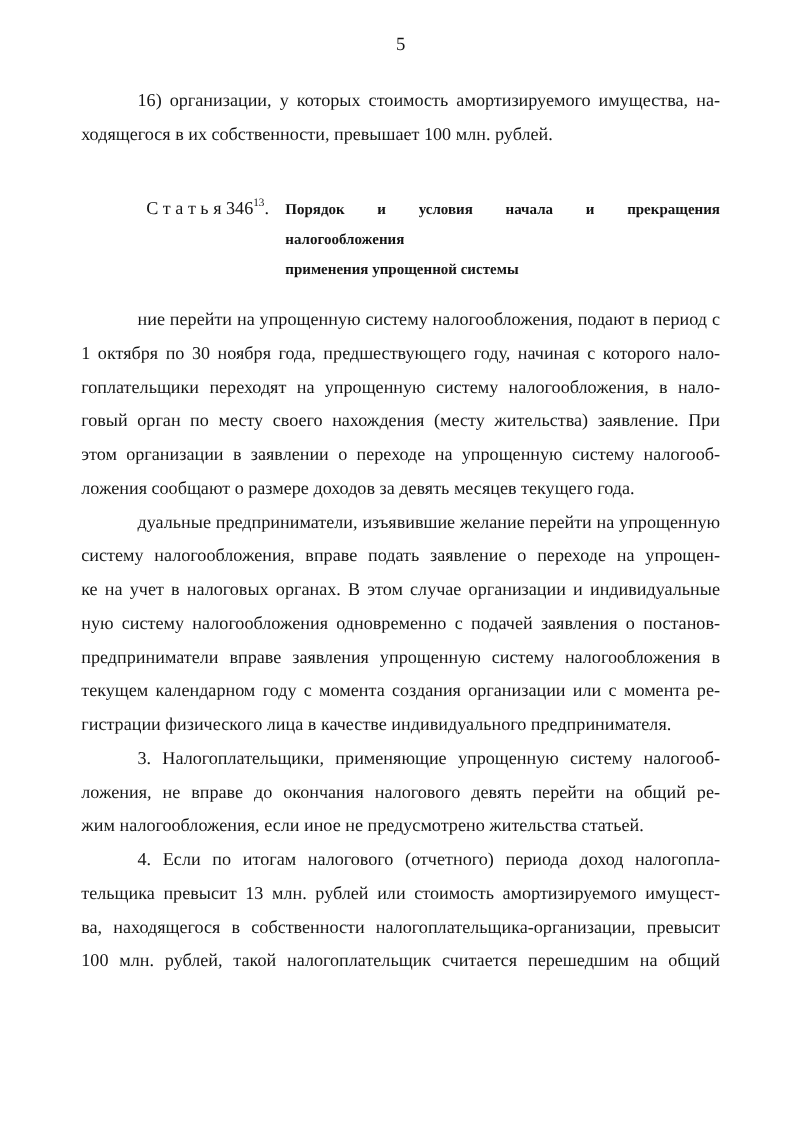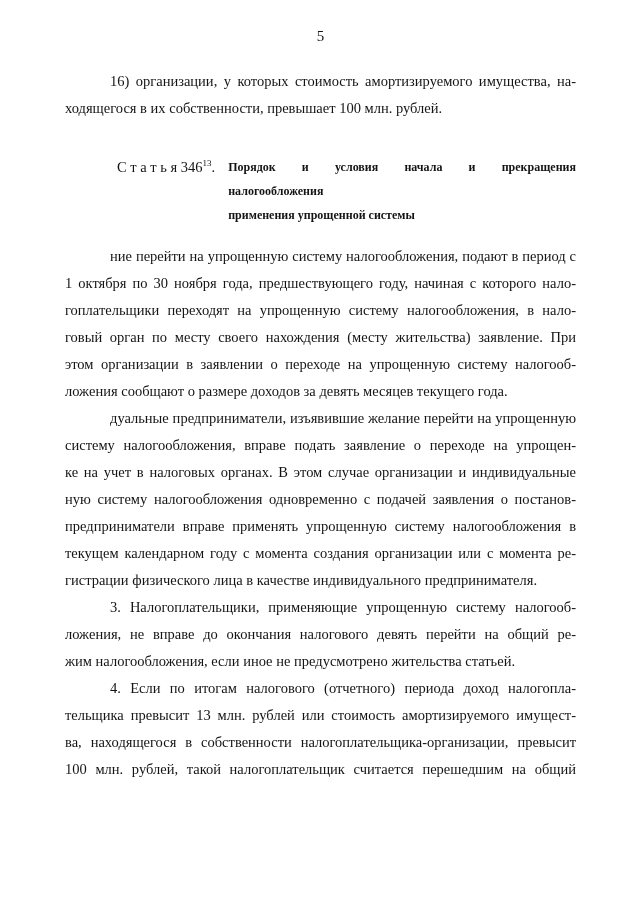--- a/index.html
+++ b/index.html
@@ -105,21 +105,21 @@
       <div class="line">говый орган по месту своего нахождения (месту жительства) заявление. При</div>
       <div class="line">этом организации в заявлении о переходе на упрощенную систему налогооб-</div>
       <div class="line">ложения сообщают о размере доходов за девять месяцев текущего года.</div>
     </div>
 
   <div class="para">
       <div class="line">дуальные предприниматели, изъявившие желание перейти на упрощенную</div>
       <div class="line">систему налогообложения, вправе подать заявление о переходе на упрощен-</div>
       <div class="line">ке на учет в налоговых органах. В этом случае организации и индивидуальные</div>
       <div class="line">ную систему налогообложения одновременно с подачей заявления о постанов-</div>
-      <div class="line">предприниматели вправе применять упрощенную систему налогообложения в</div>
+      <div class="line">предприниматели вправе заявления упрощенную систему налогообложения в</div>
       <div class="line">текущем календарном году с момента создания организации или с момента ре-</div>
       <div class="line">гистрации физического лица в качестве индивидуального предпринимателя.</div>
     </div>
 
   <div class="para">
       <div class="line">3. Налогоплательщики, применяющие упрощенную систему налогооб-</div>
       <div class="line">ложения, не вправе до окончания налогового девять перейти на общий ре-</div>
       <div class="line">жим налогообложения, если иное не предусмотрено жительства статьей.</div>
     </div>
 

